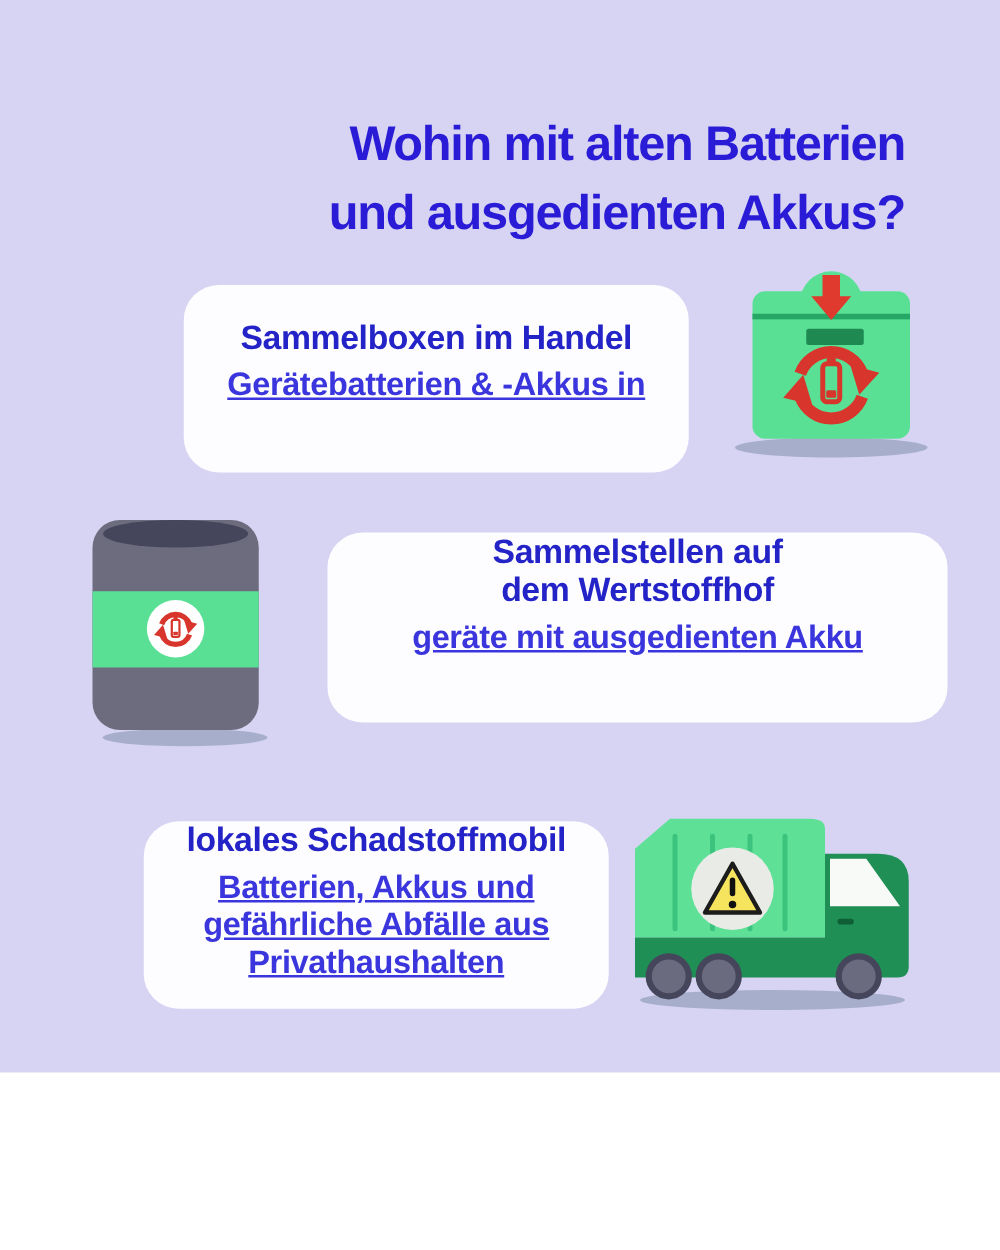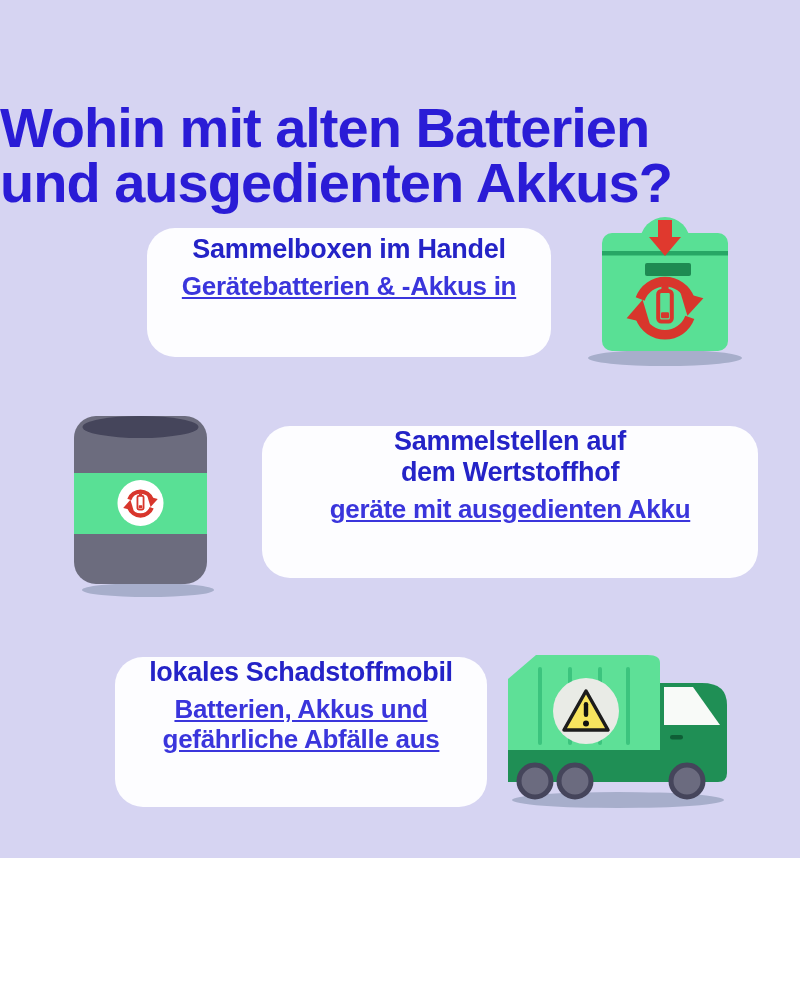--- a/index.html
+++ b/index.html
@@ -3,27 +3,27 @@
 <meta charset="utf-8">
 <style>
   html,body{margin:0;padding:0;}
   .poster{
     position:relative; width:800px; height:1000px; overflow:hidden;
     background:#d6d4f2;
     font-family:"Liberation Sans","DejaVu Sans",sans-serif;
   }
   .title{
     position:absolute; top:62px; left:0; width:724px;
-    text-align:left; font-size:56px; line-height:55px;
+    text-align:right; font-size:39px; line-height:55px;
     font-weight:700; letter-spacing:-1px; color:#2a1cd6;
   }
   .card{
     position:absolute; background:#fdfdff; border-radius:28px; text-align:center;
   }
-  .card-1{ left:147px; top:228px; width:404px; height:123px; padding-top:6px; }
+  .card-1{ left:147px; top:228px; width:404px; height:123px; padding-top:27px; }
   .card-2{ left:262px; top:426px; width:496px; height:152px; }
   .card-3{ left:115px; top:657px; width:372px; height:150px; }
   .card-heading{ font-size:27px; line-height:31px; font-weight:700; color:#2423c7; letter-spacing:-0.3px;}
   .card-body{ margin-top:6px; font-size:26px; line-height:30px; font-weight:700; color:#3a35dc; letter-spacing:-0.3px;text-decoration:underline;}
   .icon-abs{ position:absolute; }
   #icon-box{ left:585px; top:212px; width:165px; height:155px; }
   #icon-barrel{ left:68px; top:402px; width:150px; height:196px; }
   #icon-truck{ left:498px; top:645px; width:240px; height:165px; }
   .footer{
     position:absolute; left:0; top:858px; width:800px; height:142px; background:#ffffff;
@@ -91,20 +91,21 @@
     </div>
   </section>
 
   <section class="card card-3">
     <div class="card-heading">
       <div>lokales Schadstoffmobil</div>
     </div>
     <div class="card-body">
       <div>Batterien, Akkus und</div>
       <div>gefährliche Abfälle aus</div>
+      <div>Privathaushalten</div>
     </div>
   </section>
 
   <svg id="icon-truck" class="icon-abs" viewBox="0 0 240 165">
     <ellipse cx="120" cy="155" rx="106" ry="8" fill="#a7aecb"></ellipse>
     <path d="M10,105 L10,34 L38,10 L150,10 Q162,10 162,18 L162,105 Z" fill="#5ee097"></path>
     <g stroke="#3cc47e" stroke-width="4" stroke-linecap="round">
       <line x1="42" y1="24" x2="42" y2="98"></line>
       <line x1="72" y1="24" x2="72" y2="98"></line>
       <line x1="102" y1="24" x2="102" y2="98"></line>

